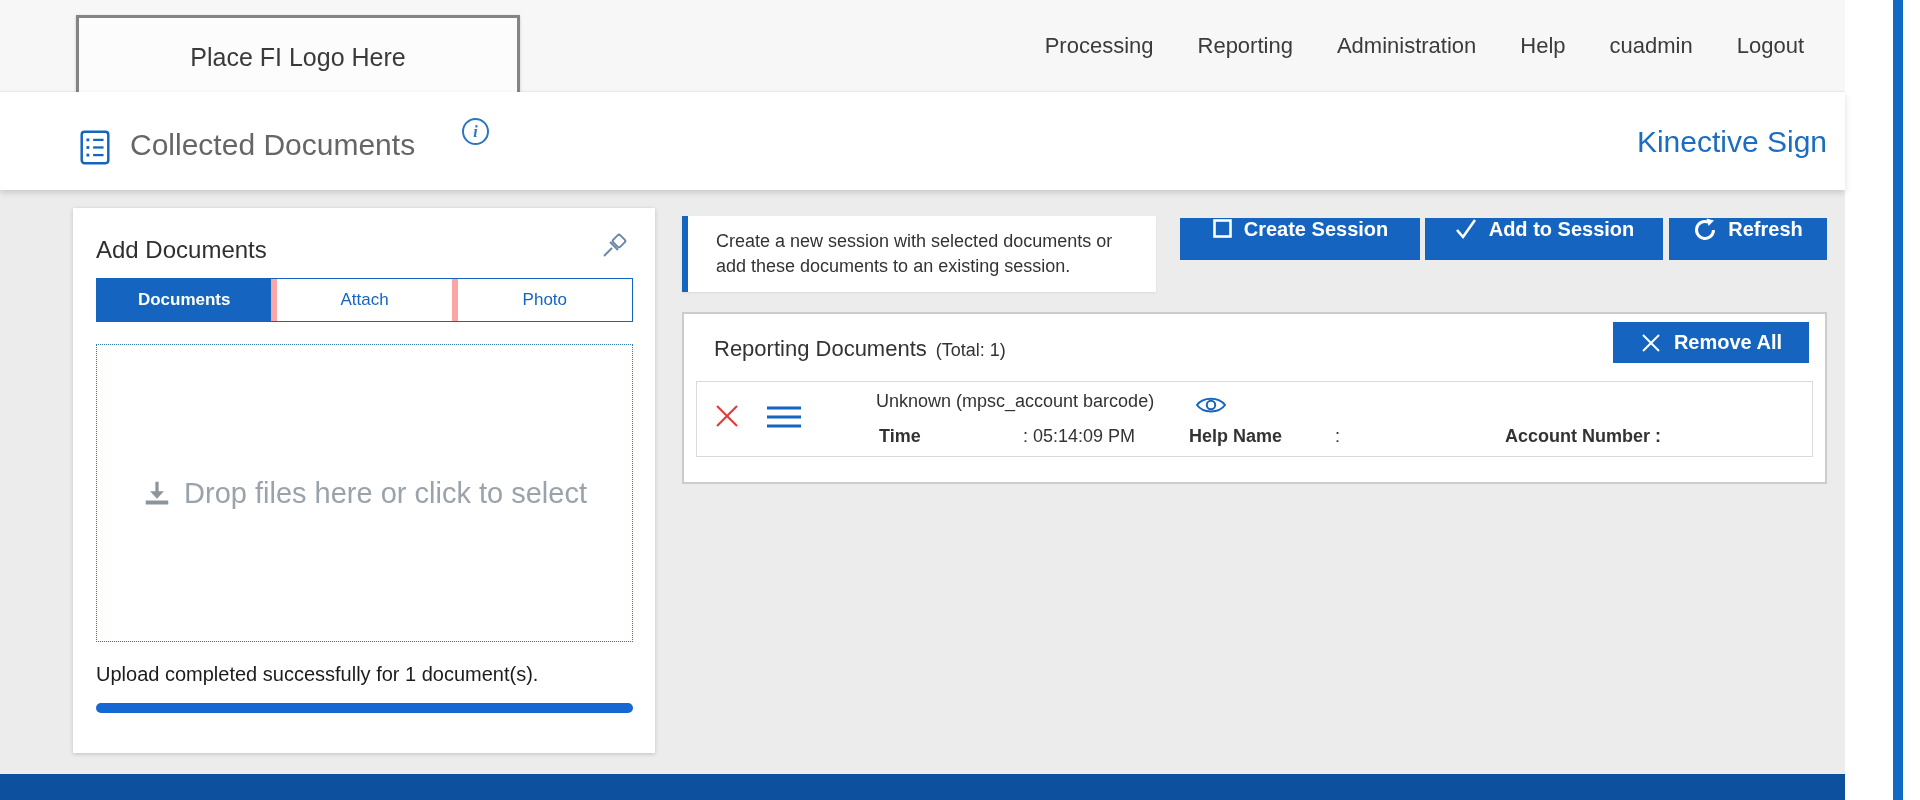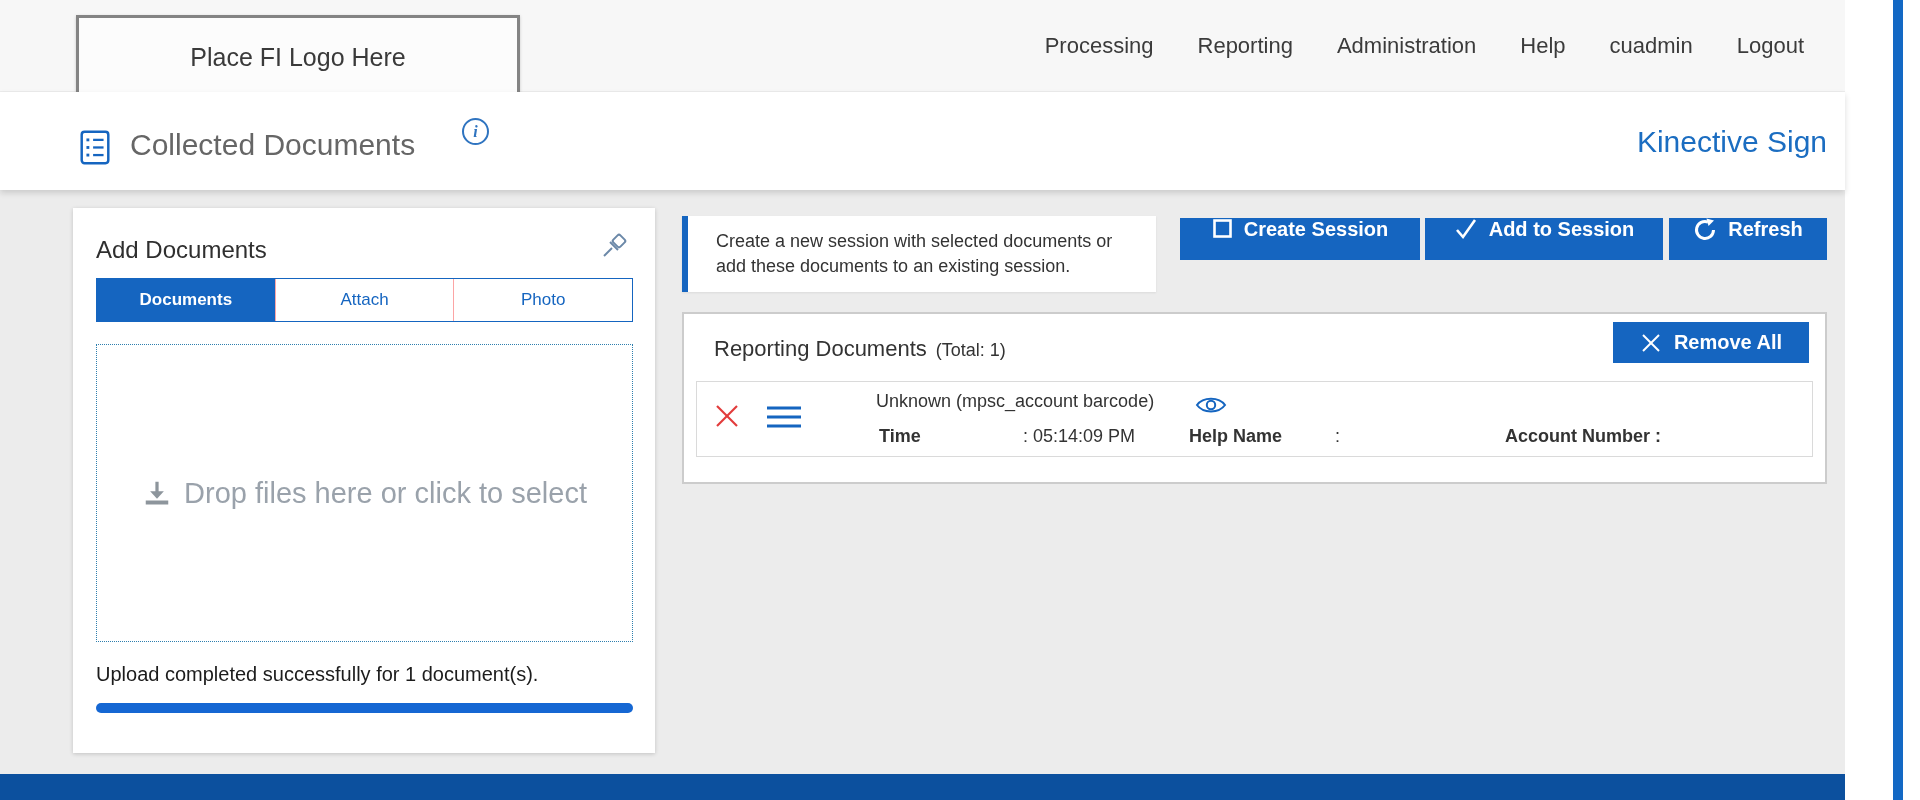--- a/index.html
+++ b/index.html
@@ -28,21 +28,21 @@
   
   .content { position:absolute; left:0; top:190px; width:1845px; height:584px; background:#ececec; }
 
   
   .card { position:absolute; left:73px; top:18px; width:582px; height:545px; background:#ffffff;
           box-shadow:0 1px 4px rgba(0,0,0,0.18); }
   .card-title { position:absolute; left:23px; top:28px; font-size:24px; color:#2f2f2f; }
   .pin-icon { position:absolute; right:26px; top:24px; width:30px; height:30px; cursor:pointer; }
   .tabs { position:absolute; left:23px; top:70px; width:537px; height:44px; display:flex; border:1px solid #1565c0; }
   .tab { flex:1; display:flex; align-items:center; justify-content:center; font-size:17px; color:#1565c0;
-         background:#ffffff; cursor:pointer; border-right:1px solid #fca5a5; }
+         background:#ffffff; cursor:pointer; border-right:6px solid #fca5a5; }
   .tab:last-child { border-right:none; }
   .tab.active { background:#1565c0; color:#ffffff; font-weight:bold; }
   .dropzone { position:absolute; left:23px; top:136px; width:537px; height:298px; border:1.5px dotted #2e7fae;
               display:flex; align-items:center; justify-content:center; gap:12px; cursor:pointer; background:#ffffff; }
   .dropzone-text { font-size:29px; color:#9aa2ab;text-align:center; }
   .upload-status { position:absolute; left:23px; top:455px; font-size:20px; color:#1c1c1c; }
   .progress-bar { position:absolute; left:23px; top:495px; width:537px; height:10px; border-radius:6px; background:#1567d3; }
 
   
   .info-box { position:absolute; left:682px; top:26px; width:474px; height:76px; background:#ffffff;

